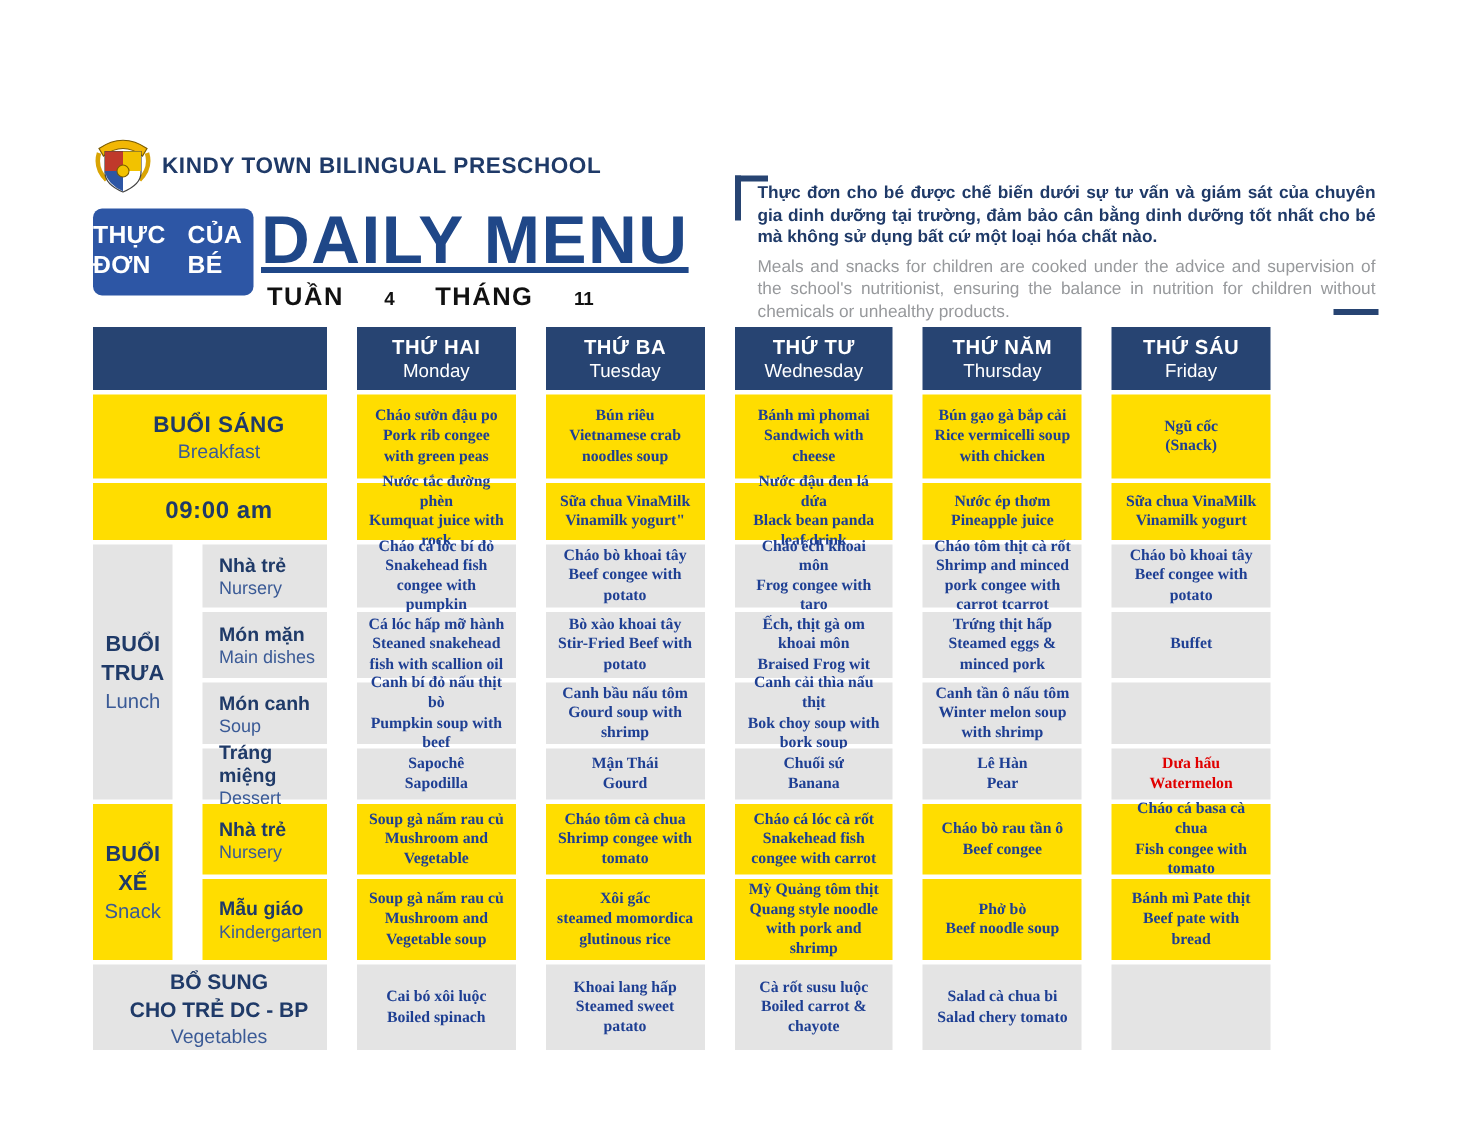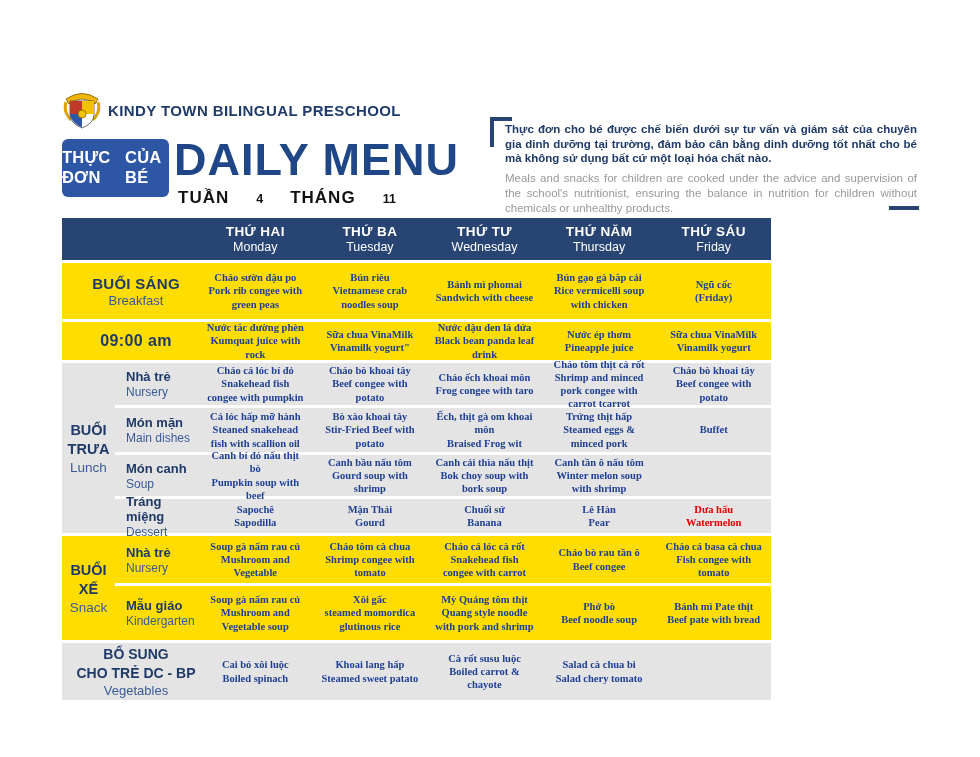--- a/index.html
+++ b/index.html
@@ -15,21 +15,21 @@
     letter-spacing:.4px;color:var(--label-navy);
   }
   .badge{
     position:absolute;left:62px;top:139px;width:107px;height:58px;
     background:var(--badge-blue);border-radius:6px;color:#fff;
     display:flex;flex-direction:row;justify-content:center;align-items:center;
     font-weight:bold;font-size:16.5px;line-height:1.2;letter-spacing:.2px;
   }
   .big-title{
     position:absolute;left:174px;top:134px;font-size:45px;font-weight:800;
-    color:var(--title-blue);letter-spacing:1px;
+    color:var(--title-blue);letter-spacing:1px;text-decoration:underline;
   }
   .week-line{
     position:absolute;left:178px;top:188px;display:flex;align-items:baseline;
     color:#111;font-weight:bold;
   }
   .week-line .wl{font-size:17px;letter-spacing:1px;}
   .week-line .wv{font-size:12.5px;margin:0 27px;}
   .note-block{position:absolute;left:505px;top:122px;width:412px;}
   .note-vi{
     font-size:11.5px;font-weight:bold;color:var(--label-navy);
@@ -42,25 +42,25 @@
   .bracket-tl{
     position:absolute;left:490px;top:117px;width:18px;height:26px;
     border-left:4px solid var(--header-navy);border-top:4px solid var(--header-navy);
   }
   .bracket-br{
     position:absolute;left:889px;top:206px;width:30px;height:4px;
     background:var(--header-navy);
   }
   
   .menu-table{
-    position:absolute;left:62px;top:218px;width:709px;
+    position:absolute;left:62px;top:218px;width:785px;
     display:grid;
     grid-template-columns:53px 83px repeat(5,1fr);
     grid-template-rows:42px 56px 38px 42px 44px 41px 34px 47px 54px 57px;
-    gap:3px 0;
+    gap:3px 20px;
   }
   .cell{
     display:flex;flex-direction:column;justify-content:center;align-items:center;
     text-align:center;min-width:0;
   }
   .navy{background:var(--header-navy);color:#fff;}
   .yellow{background:var(--cell-yellow);}
   .gray{background:var(--cell-gray);}
   .span2{grid-column:1 / 3;padding-left:12px;}
   .lunch-span{grid-column:1;grid-row:4 / span 4;}
@@ -158,21 +158,21 @@
   <div class="cell dish yellow">
     <div>Bánh mì phomai</div>
     <div>Sandwich with cheese</div>
   </div>
   <div class="cell dish yellow">
     <div>Bún gạo gà bắp cải</div>
     <div>Rice vermicelli soup with chicken</div>
   </div>
   <div class="cell dish yellow">
     <div>Ngũ cốc</div>
-    <div>(Friday)</div>
+    <div>(Snack)</div>
   </div>
 
   <div class="cell yellow span2">
     <div class="time">09:00 am</div>
   </div>
   <div class="cell dish yellow">
     <div>Nước tắc đường phèn</div>
     <div>Kumquat juice with rock</div>
   </div>
   <div class="cell dish yellow">

